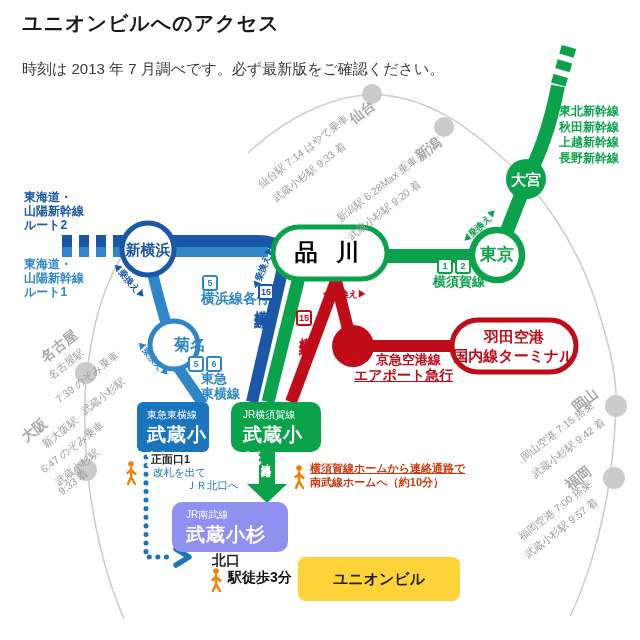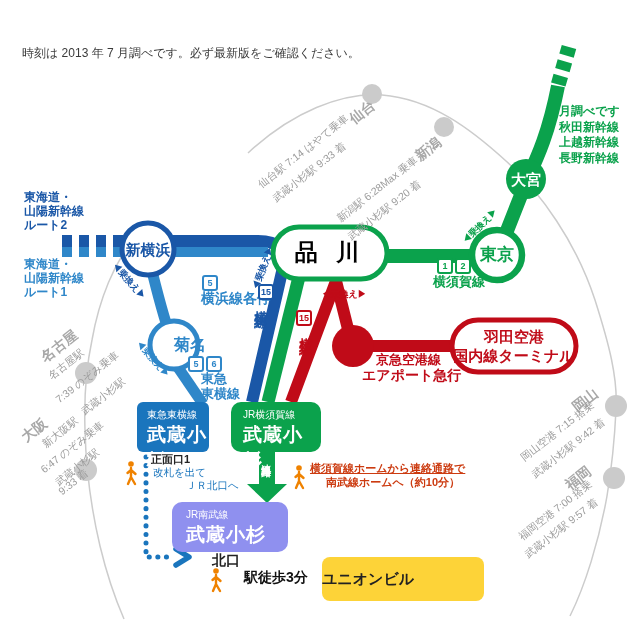--- a/index.html
+++ b/index.html
@@ -8,21 +8,21 @@
   .stage svg{position:absolute;left:0;top:0;}
   .t{position:absolute;white-space:pre-line;line-height:1.18;}
   .ctr{text-align:center;}
   .b{font-weight:bold;}
   
   .c-dkblue{color:#1a57a7;} .c-ltblue{color:#2f87c9;} .c-green{color:#0ba24c;}
   .c-red{color:#c00b18;} .c-white{color:#fff;} .c-black{color:#1a1a1a;} .c-gname{color:#a8a8a8;} .c-gnote{color:#9c9c9c;}
   .c-orange{color:#cc3b10;}
   
   .title{left:22px;top:12px;font-size:20px;letter-spacing:1px;}
-  .subtitle{left:22px;top:46px;font-size:12px;color:#3a3a3a;}
+  .subtitle{left:22px;top:60px;font-size:15px;color:#3a3a3a;}
   .contact{position:absolute;left:25px;top:86px;width:163px;border:1px solid #c9c9c9;background:#fff;}
   .contact .hd{background:#f5ecc5;border-bottom:1px solid #d8d2b8;font-size:13px;font-weight:bold;
                color:#3697a2;text-align:center;padding:5px 2px;}
   .contact .bd{display:flex;align-items:center;gap:5px;padding:4px 6px;}
   .ph-ico{display:inline-flex;align-items:center;justify-content:center;width:17px;height:17px;
           border:2px solid #3697a2;border-radius:3px;color:#3697a2;font-size:11px;}
   .ph-num{font-size:14px;color:#3697a2;letter-spacing:.5px;}
   
   .bdg{position:absolute;display:inline-flex;gap:2px;}
   .bdg i{font-style:normal;display:inline-flex;align-items:center;justify-content:center;
@@ -37,21 +37,21 @@
   
   .xfer{font-size:9px;white-space:nowrap;transform:translate(-50%,-50%) rotate(var(--r,0deg));}
   
   .box{position:absolute;color:#fff;}
   .box .sub{font-size:10px;}
   .box .main{font-size:19px;font-weight:bold;letter-spacing:1px;}
   .bx-tokyu{left:137px;top:402px;width:72px;height:50px;background:#1a75bd;border-radius:6px;padding:6px 0 0 10px;box-sizing:border-box;}
   .bx-jry{left:231px;top:402px;width:90px;height:50px;background:#0ba24c;border-radius:10px;padding:6px 0 0 12px;box-sizing:border-box;}
   .bx-nambu{left:172px;top:502px;width:116px;height:50px;background:#8f90ef;border-radius:10px;padding:6px 0 0 14px;box-sizing:border-box;}
   .bx-union{left:298px;top:557px;width:162px;height:44px;background:#fdd338;border-radius:8px;
-            color:#222;font-size:15px;font-weight:bold;line-height:44px;margin-left:24px;}
+            color:#222;font-size:15px;font-weight:bold;text-align:center;line-height:44px;}
 </style>
 </head>
 <body>
 
 <div class="stage">
 
   <svg width="640" height="640" viewBox="0 0 640 640">
 
     <path d="M248,153 C292,112 342,92 382,95 C432,99 472,130 506,161 C541,193 576,242 595,300 C609,344 618,378 616,410 C614,452 611,472 607,496 C599,541 585,586 570,616" fill="none" stroke="#cccccc" stroke-width="1.5"></path>
     <path d="M136,236 C114,262 99,300 92,340 C86,368 84,400 85,430 C86,472 92,512 100,546 C106,571 114,596 124,619" fill="none" stroke="#cccccc" stroke-width="1.5"></path>
@@ -100,30 +100,31 @@
     <g stroke="#ef8200" stroke-width="2.4" stroke-linecap="round" fill="none" transform="translate(299,478)">
       <circle cx="0" cy="-10" r="2.8" fill="#ef8200" stroke="none"></circle>
         <path d="M0,-6 L0,3 M0,-4 L4.5,0 M0,-4 L-3.5,-1 M0,3 L4,10 M0,3 L-3,10"></path>
     </g>
     <g stroke="#ef8200" stroke-width="2.4" stroke-linecap="round" fill="none" transform="translate(216,581)">
       <circle cx="0" cy="-10" r="2.8" fill="#ef8200" stroke="none"></circle>
         <path d="M0,-6 L0,3 M0,-4 L4.5,0 M0,-4 L-3.5,-1 M0,3 L4,10 M0,3 L-3,10"></path>
     </g>
   </svg>
 
+  <div class="t title b c-black">ユニオンビルへのアクセス</div>
   <div class="t subtitle">時刻は 2013 年 7 月調べです。必ず最新版をご確認ください。</div>
 
   <div class="t b c-dkblue" style="left:24px;top:190px;font-size:12px;">東海道・
 山陽新幹線
 ルート2</div>
   <div class="t b c-ltblue" style="left:24px;top:257px;font-size:12px;">東海道・
 山陽新幹線
 ルート1</div>
 
-  <div class="t b c-green" style="left:559px;top:104px;font-size:12px;line-height:1.3;">月調べです
+  <div class="t b c-green" style="left:559px;top:104px;font-size:12px;line-height:1.3;">東北新幹線
 秋田新幹線
 上越新幹線
 長野新幹線</div>
 
   <div class="t b ctr c-dkblue" style="left:120px;top:241px;width:56px;font-size:15px;">新横浜</div>
   <div class="t b ctr c-ltblue" style="left:166px;top:336px;width:48px;font-size:16px;">菊名</div>
   <div class="t b ctr" style="left:273px;top:239px;width:114px;font-size:23px;letter-spacing:6px;color:#000;">品 川</div>
   <div class="t b ctr c-green" style="left:473px;top:245px;width:48px;font-size:17px;">東京</div>
   <div class="t b ctr c-white" style="left:506px;top:171px;width:40px;font-size:15px;">大宮</div>
   <div class="t b ctr c-red" style="left:452px;top:328px;width:124px;font-size:15px;line-height:1.25;">羽田空港
@@ -151,21 +152,21 @@
     </div>
   <div class="t b vert c-red" style="left:298px;top:327px;font-size:13px;">横須賀線</div>
 
   <div class="bdg c-green" style="left:437px;top:258px;">
     <i>1</i>
     <i>2</i>
   </div>
   <div class="t b c-green" style="left:433px;top:274px;font-size:13px;">横須賀線</div>
 
   <div class="t b c-red" style="left:376px;top:352px;font-size:13px;">京急空港線</div>
-  <div class="t b c-red" style="left:362px;top:367px;font-size:14px;">エアポート急行</div>
+  <div class="t b c-red" style="left:354px;top:367px;font-size:14px;text-decoration:underline;">エアポート急行</div>
 
   <div class="t xfer b c-dkblue" style="left:129px;top:281px;--r:48deg;">◀乗換え▶</div>
   <div class="t xfer b c-ltblue" style="left:153px;top:359px;--r:48deg;">◀乗換え▶</div>
   <div class="t xfer b c-dkblue" style="left:263px;top:268px;--r:-70deg;">◀乗換え▶</div>
   <div class="t xfer b c-red" style="left:344px;top:294px;--r:0deg;">◀乗換え▶</div>
   <div class="t xfer b c-green" style="left:480px;top:226px;--r:-45deg;">◀乗換え▶</div>
 
   <div class="t rot rname b c-gname" style="left:362px;top:112px;">仙台</div>
   <div class="t rot rnote c-gnote" style="left:303px;top:151px;">仙台駅 7:14 はやて乗車</div>
   <div class="t rot rnote c-gnote" style="left:309px;top:172px;">武蔵小杉駅 9:33 着</div>
@@ -205,17 +206,17 @@
     <div class="sub">JR南武線</div>
     <div class="main">武蔵小杉</div>
   </div>
   <div class="box bx-union">ユニオンビル</div>
 
   <div class="t b" style="left:151px;top:453px;font-size:11px;color:#222;">正面口1</div>
   <div class="t" style="left:153px;top:466px;font-size:10.5px;color:#1a75bd;">改札を出て</div>
   <div class="t" style="left:153px;top:479px;font-size:10.5px;color:#1a75bd;margin-left:33px;">ＪＲ北口へ</div>
   <div class="t b vert c-white" style="left:260px;top:456px;font-size:10px;letter-spacing:1px;">連絡通路</div>
   <div class="t b c-orange" style="left:310px;top:462px;font-size:11px;text-decoration:underline;">横須賀線ホームから連絡通路で</div>
-  <div class="t b c-orange" style="left:326px;top:476px;font-size:11px;">南武線ホームへ（約10分）</div>
+  <div class="t b c-orange" style="left:310px;top:476px;font-size:11px;">南武線ホームへ（約10分）</div>
   <div class="t b" style="left:212px;top:552px;font-size:14px;color:#222;">北口</div>
-  <div class="t b" style="left:228px;top:569px;font-size:14px;color:#111;margin-left:16px;">駅徒歩3分</div>
+  <div class="t b" style="left:228px;top:569px;font-size:14px;color:#111;">駅徒歩3分</div>
 
 </div>
 
 </body></html>

